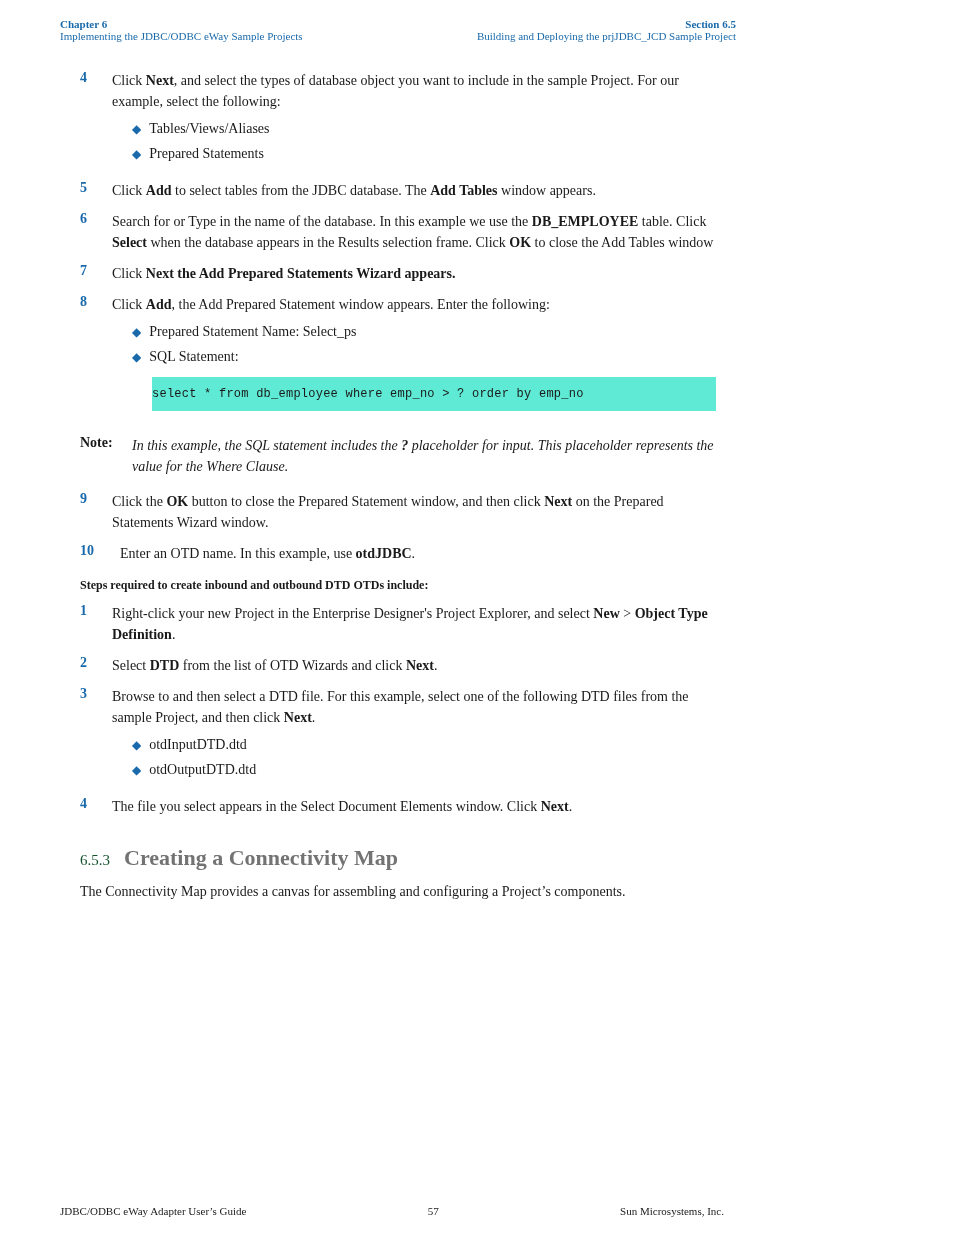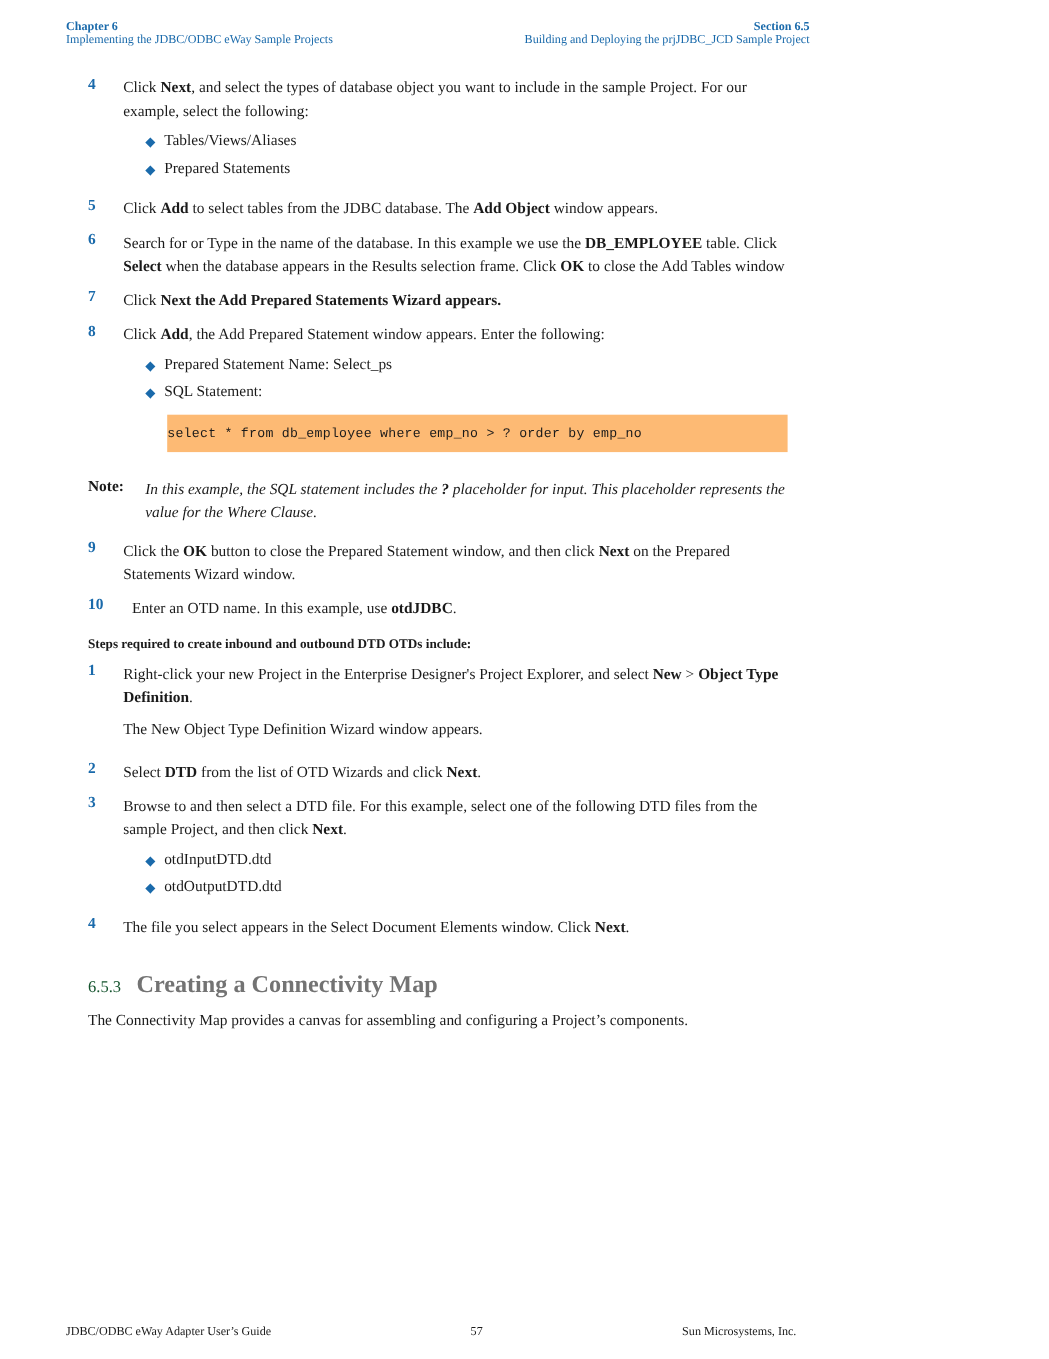--- a/index.html
+++ b/index.html
@@ -77,21 +77,21 @@
     }
     .bullet-diamond {
       color: #1a6aab;
       margin-right: 8px;
       font-size: 12px;
       margin-top: 2px;
     }
     .code-block {
       font-family: 'Courier New', Courier, monospace;
       font-size: 12px;
-      background: #fdba74;
+      background: #5eead4;
       margin: 10px 0 10px 40px;
       padding: 8px 0;
       color: #1a1a1a;
       letter-spacing: 0.02em;
     }
     .note-block {
       display: flex;
       margin: 14px 0 14px 0;
       align-items: flex-start;
     }
@@ -177,21 +177,21 @@
             <span class="bullet-diamond">◆</span>
             <span>Prepared Statements</span>
           </li>
         </ul>
       </div>
     </div>
 
     <div class="numbered-item">
       <div class="num">5</div>
       <div class="item-text">
-        Click <b>Add</b> to select tables from the JDBC database. The <b>Add Object</b> window appears.
+        Click <b>Add</b> to select tables from the JDBC database. The <b>Add Tables</b> window appears.
       </div>
     </div>
 
     <div class="numbered-item">
       <div class="num">6</div>
       <div class="item-text">
         Search for or Type in the name of the database. In this example we use the <b>DB_EMPLOYEE</b> table. Click <b>Select</b> when the database appears in the Results selection frame. Click <b>OK</b> to close the Add Tables window
       </div>
     </div>
 
@@ -241,21 +241,20 @@
       </div>
     </div>
 
 
     <div class="steps-heading">Steps required to create inbound and outbound DTD OTDs include:</div>
 
     <div class="numbered-item">
       <div class="num" style="color:#1a6aab;">1</div>
       <div class="item-text">
         Right-click your new Project in the Enterprise Designer's Project Explorer, and select <b>New</b> &gt; <b>Object Type Definition</b>.
-        <div class="sub-para">The New Object Type Definition Wizard window appears.</div>
       </div>
     </div>
 
     <div class="numbered-item">
       <div class="num" style="color:#1a6aab;">2</div>
       <div class="item-text">
         Select <b>DTD</b> from the list of OTD Wizards and click <b>Next</b>.
       </div>
     </div>
 

